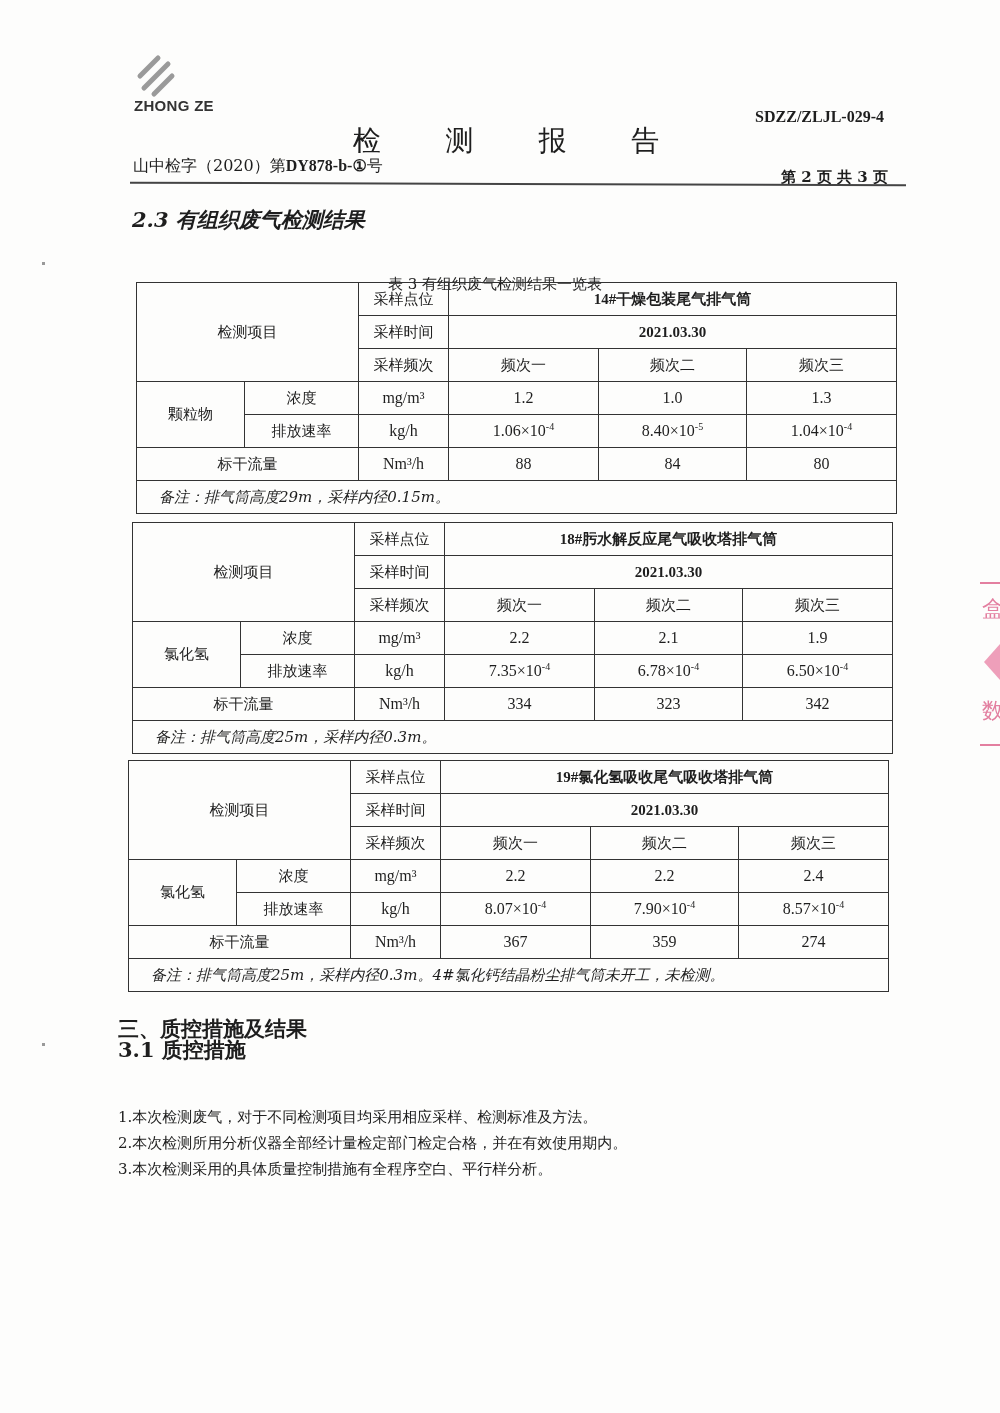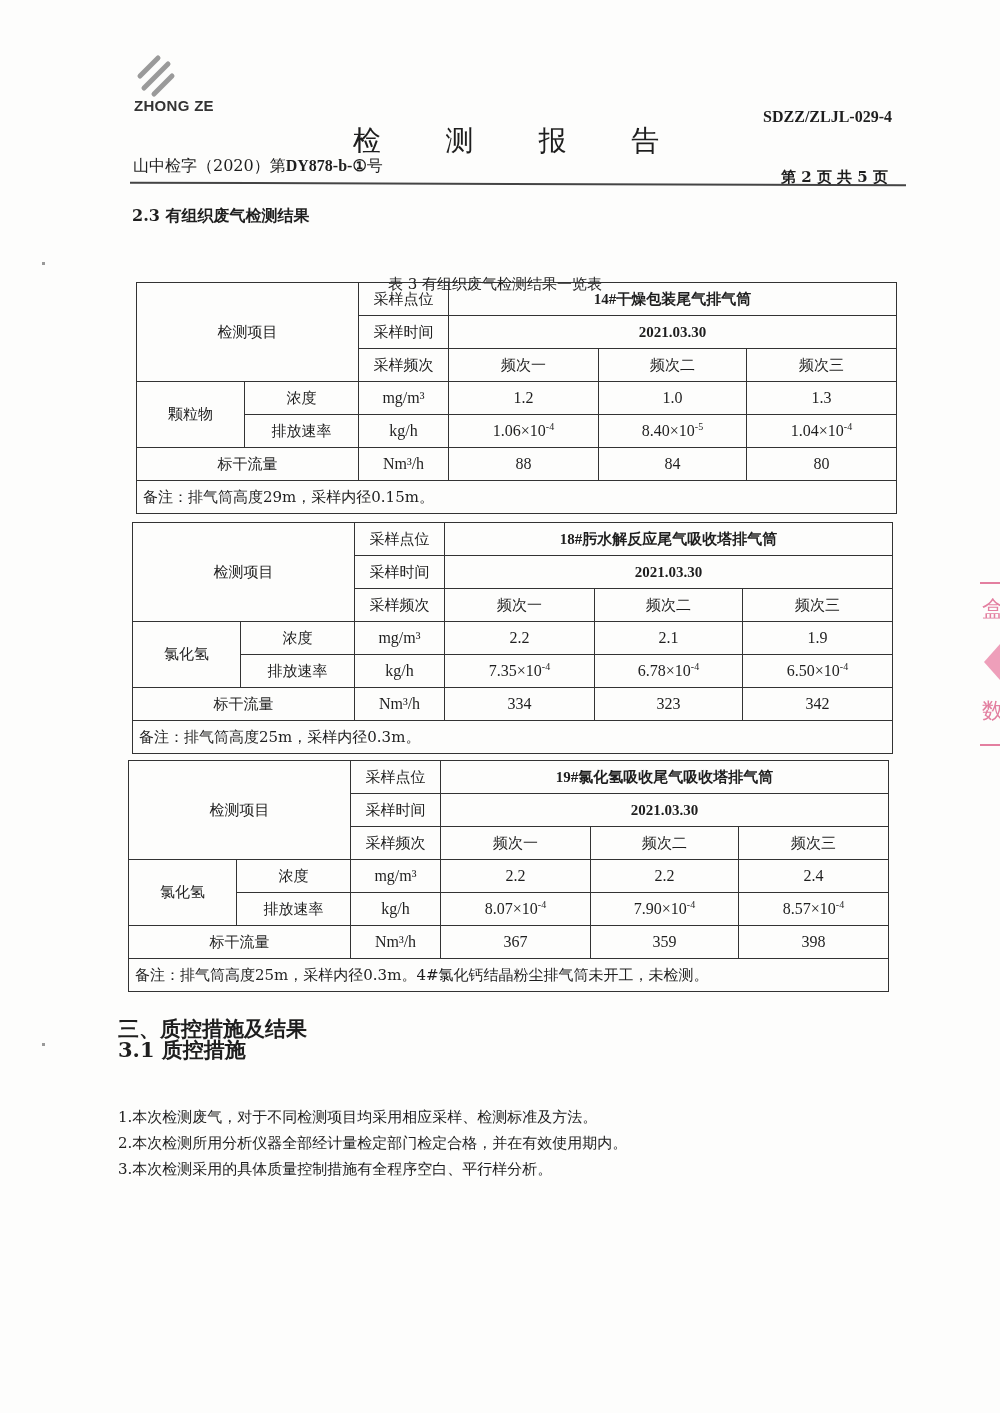--- a/index.html
+++ b/index.html
@@ -2,33 +2,33 @@
 <html><head>
 <meta charset="utf-8">
 <style>
   html, body { margin:0; padding:0; }
   body {
     width:1000px; height:1413px; background:#fdfdfc; position:relative; overflow:hidden;
     font-family:"DejaVu Serif","Liberation Serif",serif; color:#1e1e1e;
   }
   .logo { position:absolute; left:130px; top:50px; width:60px; height:60px; }
   .logo-text { position:absolute; left:134px; top:97px; font-family:"Liberation Sans",sans-serif; font-weight:bold; font-size:15px; color:#333; letter-spacing:0.3px; }
-  .doc-code { position:absolute; right:108px; top:108px; font-family:"Liberation Serif",serif; font-weight:bold; font-size:16px; }
+  .doc-code { position:absolute; right:116px; top:108px; font-family:"Liberation Serif",serif; font-weight:bold; font-size:16px; }
   .doc-title { position:absolute; left:0; width:1040px; text-align:center; top:122px; font-size:28px; letter-spacing:28px; font-family:"DejaVu Serif",serif; }
   .report-no { position:absolute; left:133px; top:156px; font-size:16px; }
   .report-no b { font-family:"Liberation Serif",serif; }
   .page-info { position:absolute; right:112px; top:168px; font-size:15px; font-weight:bold; }
   .header-rule { position:absolute; left:130px; top:183px; width:776px; height:2px; background:#444; transform:rotate(0.2deg); }
   .section-title { position:absolute; font-weight:bold; }
-  .sec23 { left:132px; top:206px; font-size:16px; }
+  .sec23 { left:132px; top:206px; font-size:21px;font-style:italic; }
   .caption { position:absolute; left:388px; top:255px; font-size:15px;margin-top:20px; }
   table.res { position:absolute; border-collapse:collapse; font-size:15px; }
   table.res td { border:1.5px solid #333; text-align:center; padding:0; height:32px; }
   table.res td.bold { font-weight:bold; font-family:"Liberation Serif",serif; }
-  table.res td.note { text-align:left; padding-left:6px; }
+  table.res td.note { text-align:left; padding-left:22px;font-style:italic; }
   .num { font-family:"Liberation Serif",serif; font-size:16px; }
   sup { font-size:10px; }
   .sec3 { left:118px; top:1015px; font-size:21px; }
   .sec31 { left:118px; top:1036px; font-size:21px; }
   .para { position:absolute; left:118px; font-size:15px; }
   .stamp { position:absolute; left:980px; top:582px; width:20px; height:160px; border-top:2px solid #e37fa0; border-bottom:2px solid #e37fa0; color:#e37fa0; font-size:22px; }
   .stamp .s1 { position:absolute; top:10px; left:2px; }
   .stamp .star { position:absolute; top:60px; left:4px; width:0; height:0; border-top:18px solid transparent; border-bottom:18px solid transparent; border-right:16px solid #ee9fba; }
   .stamp .s2 { position:absolute; top:112px; left:2px; }
   .dot { position:absolute; width:3px; height:3px; background:#999; }
@@ -42,21 +42,21 @@
     <line x1="38" y1="14" x2="14" y2="38"></line>
     <line x1="42" y1="26" x2="24" y2="44"></line>
   </g>
 </svg>
 <div class="logo-text">ZHONG ZE</div>
 <div class="doc-code">SDZZ/ZLJL-029-4</div>
 <div class="doc-title">检 测 报 告</div>
 <div class="report-no">
   <span>山中检字（2020）第</span><b>DY878-b-①</b><span>号</span>
 </div>
-<div class="page-info">第 2 页  共 5 页</div>
+<div class="page-info">第 2 页  共 3 页</div>
 <div class="header-rule"></div>
 
 <div class="section-title sec23">2.3 有组织废气检测结果</div>
 <div class="caption">表 3   有组织废气检测结果一览表</div>
 
 <div id="tables-root">
     <table class="res" style="top: 282px; left: 136px;">
     <colgroup>
         <col style="width:108px">
         <col style="width:114px">
@@ -198,21 +198,21 @@
           <td class="num">kg/h</td>
           <td class="num"><span>8.07×10</span><sup>-4</sup></td>
           <td class="num"><span>7.90×10</span><sup>-4</sup></td>
           <td class="num"><span>8.57×10</span><sup>-4</sup></td>
         </tr>
     <tr>
           <td colspan="2" class="">标干流量</td>
           <td class="num">Nm³/h</td>
           <td class="num">367</td>
           <td class="num">359</td>
-          <td class="num">398</td>
+          <td class="num">274</td>
         </tr>
     <tr>
           <td colspan="6" class="note">备注：排气筒高度25m，采样内径0.3m。4#氯化钙结晶粉尘排气筒未开工，未检测。</td>
         </tr>
       </tbody>
     </table>
   </div>
 
 <div class="section-title sec3">三、质控措施及结果</div>
 <div class="section-title sec31">3.1  质控措施</div>

